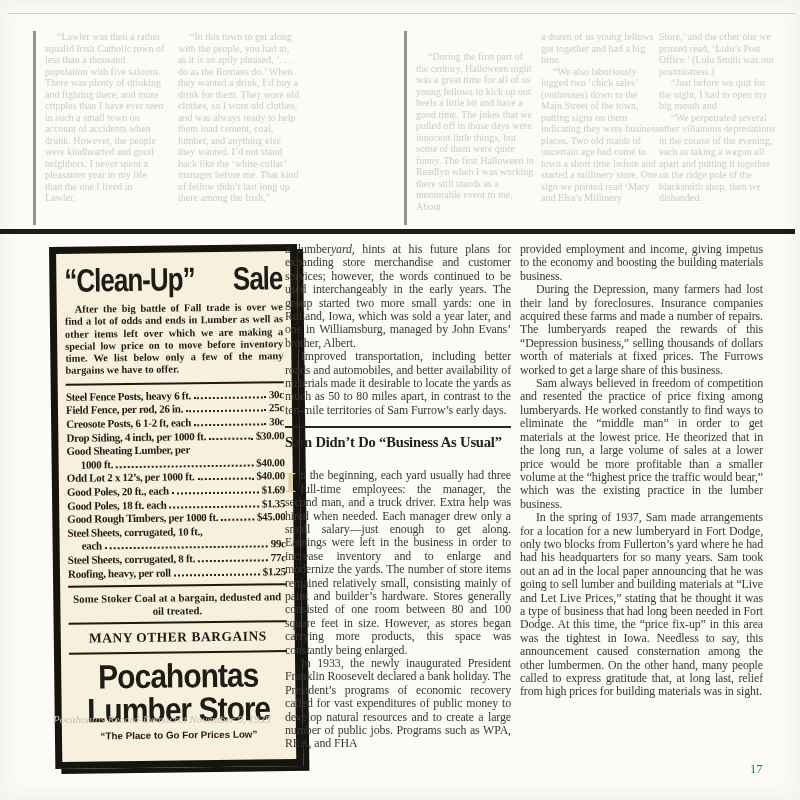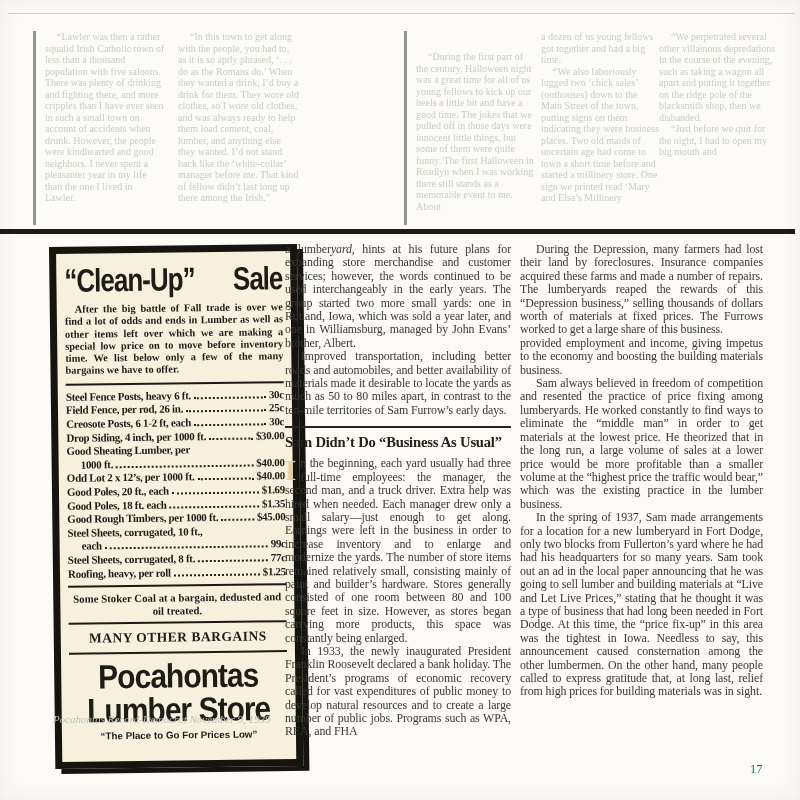--- a/index.html
+++ b/index.html
@@ -55,21 +55,21 @@
   }
   .ad-tagline{font-family:"Liberation Sans", sans-serif;font-weight:bold;font-size:9.8px;text-align:center;margin-top:10px;}
   .ad-caption{position:absolute;left:46px;top:706px;width:235px;font-style:italic;font-size:11px;color:#bdc2b7;margin:7px;}
   
   .colmid{position:absolute;left:285px;top:243px;width:226px;}
   .colright{position:absolute;left:520px;top:243px;width:243px;}
   .bp{margin:0;font-size:11.9px;line-height:13.4px;text-align:justify;color:#393833;letter-spacing:-0.1px;}
   .ind{text-indent:16px;}
   .ital{font-style:italic;margin-top:20px;}
   .sec-head{
-    border-top:2px solid #26251f;margin-top:9px;padding-top:6px;margin-bottom:6px;
+    border-top:2px solid #26251f;margin-top:9px;padding-top:6px;margin-bottom:18px;
     font-weight:bold;font-size:14.6px;color:#232219;letter-spacing:-0.2px;
   }
   .dropcap{
     float:left;font-weight:bold;font-size:29px;line-height:24px;
     color:#e5cfa2;margin:1px 4px 0 0;
   }
   .pagenum{position:absolute;left:750px;top:762px;font-size:12.5px;color:#0f766e;}
 </style>
 </head>
 <body>
@@ -88,22 +88,23 @@
     <p class="qp qind">“In this town to get along with the people, you had to, as it is so aptly phrased, ‘. . . do as the Romans do.’ When they wanted a drink, I’d buy a drink for them. They wore old clothes, so I wore old clothes, and was always ready to help them load cement, coal, lumber, and anything else they wanted. I’d not stand back like the ‘white-collar’ manager before me. That kind of fellow didn’t last long up there among the Irish.”</p>
   </div>
   <div class="qcol qc3">
     <p class="qp qind">“During the first part of the century, Halloween night was a great time for all of us young fellows to kick up our heels a little bit and have a good time. The jokes that we pulled off in those days were innocent little things, but some of them were quite funny. The first Halloween in Readlyn when I was working there still stands as a memorable event to me. About</p>
   </div>
   <div class="qcol qc4">
     <p class="qp">a dozen of us young fellows got together and had a big time.</p>
     <p class="qp qind">“We also laboriously lugged two ‘chick sales’ (outhouses) down to the Main Street of the town, putting signs on them indicating they were business places. Two old maids of uncertain age had come to town a short time before and started a millinery store. One sign we printed read ‘Mary and Elsa’s Millinery</p>
   </div>
   <div class="qcol qc5">
+    <p class="qp">Store,’ and the other one we printed read, ‘Lulu’s Post Office.’ (Lulu Smith was our postmistress.)</p>
+    <p class="qp qind">“Just before we quit for the night, I had to open my big mouth and</p>
     <p class="qp qind">“We perpetrated several other villainous depredations in the course of the evening, such as taking a wagon all apart and putting it together on the ridge pole of the blacksmith shop, then we disbanded.</p>
-    <p class="qp qind">“Just before we quit for the night, I had to open my big mouth and</p>
   </div>
 
   <div class="black-rule"></div>
 
   <div class="ad">
     <div class="ad-headline">
       <span>“Clean-Up”</span>
       <span>Sale</span>
     </div>
     <p class="ad-intro">After the big battle of Fall trade is over we find a lot of odds and ends in Lumber as well as other items left over which we are making a special low price on to move before inventory time. We list below only a few of the many bargains we have to offer.</p>
@@ -192,21 +193,21 @@
 
   <div class="colmid">
     <p class="bp"><span>a lumber</span><span class="ital">yard,</span><span> hints at his future plans for expanding store merchandise and customer services; however, the words continued to be used interchangeably in the early years. The group started two more small yards: one in Rutland, Iowa, which was sold a year later, and one in Williamsburg, managed by John Evans’ brother, Albert.</span></p>
     <p class="bp ind">Improved transportation, including better roads and automobiles, and better availability of materials made it desirable to locate the yards as much as 50 to 80 miles apart, in contrast to the ten-mile territories of Sam Furrow’s early days.</p>
     <div class="sec-head">Sam Didn’t Do “Business As Usual”</div>
     <p class="bp"><span class="dropcap">I</span><span>n the beginning, each yard usually had three full-time employees: the manager, the second man, and a truck driver. Extra help was hired when needed. Each manager drew only a small salary—just enough to get along. Earnings were left in the business in order to increase inventory and to enlarge and modernize the yards. The number of store items remained relatively small, consisting mainly of paint and builder’s hardware. Stores generally consisted of one room between 80 and 100 square feet in size. However, as stores began carrying more products, this space was constantly being enlarged.</span></p>
     <p class="bp ind">In 1933, the newly inaugurated President Franklin Roosevelt declared a bank holiday. The President’s programs of economic recovery called for vast expenditures of public money to develop natural resources and to create a large number of public jobs. Programs such as WPA, REA, and FHA</p>
   </div>
 
   <div class="colright">
+    <p class="bp">provided employment and income, giving impetus to the economy and boosting the building materials business.</p>
     <p class="bp ind">During the Depression, many farmers had lost their land by foreclosures. Insurance companies acquired these farms and made a number of repairs. The lumberyards reaped the rewards of this “Depression business,” selling thousands of dollars worth of materials at fixed prices. The Furrows worked to get a large share of this business.</p>
-    <p class="bp">provided employment and income, giving impetus to the economy and boosting the building materials business.</p>
     <p class="bp ind">Sam always believed in freedom of competition and resented the practice of price fixing among lumberyards. He worked constantly to find ways to eliminate the “middle man” in order to get materials at the lowest price. He theorized that in the long run, a large volume of sales at a lower price would be more profitable than a smaller volume at the “highest price the traffic would bear,” which was the existing practice in the lumber business.</p>
     <p class="bp ind">In the spring of 1937, Sam made arrangements for a location for a new lumberyard in Fort Dodge, only two blocks from Fullerton’s yard where he had had his headquarters for so many years. Sam took out an ad in the local paper announcing that he was going to sell lumber and building materials at “Live and Let Live Prices,” stating that he thought it was a type of business that had long been needed in Fort Dodge. At this time, the “price fix-up” in this area was the tightest in Iowa. Needless to say, this announcement caused consternation among the other lumbermen. On the other hand, many people called to express gratitude that, at long last, relief from high prices for building materials was in sight.</p>
   </div>
 
   <div class="pagenum">17</div>
 
 </div>
 
 </body></html>

